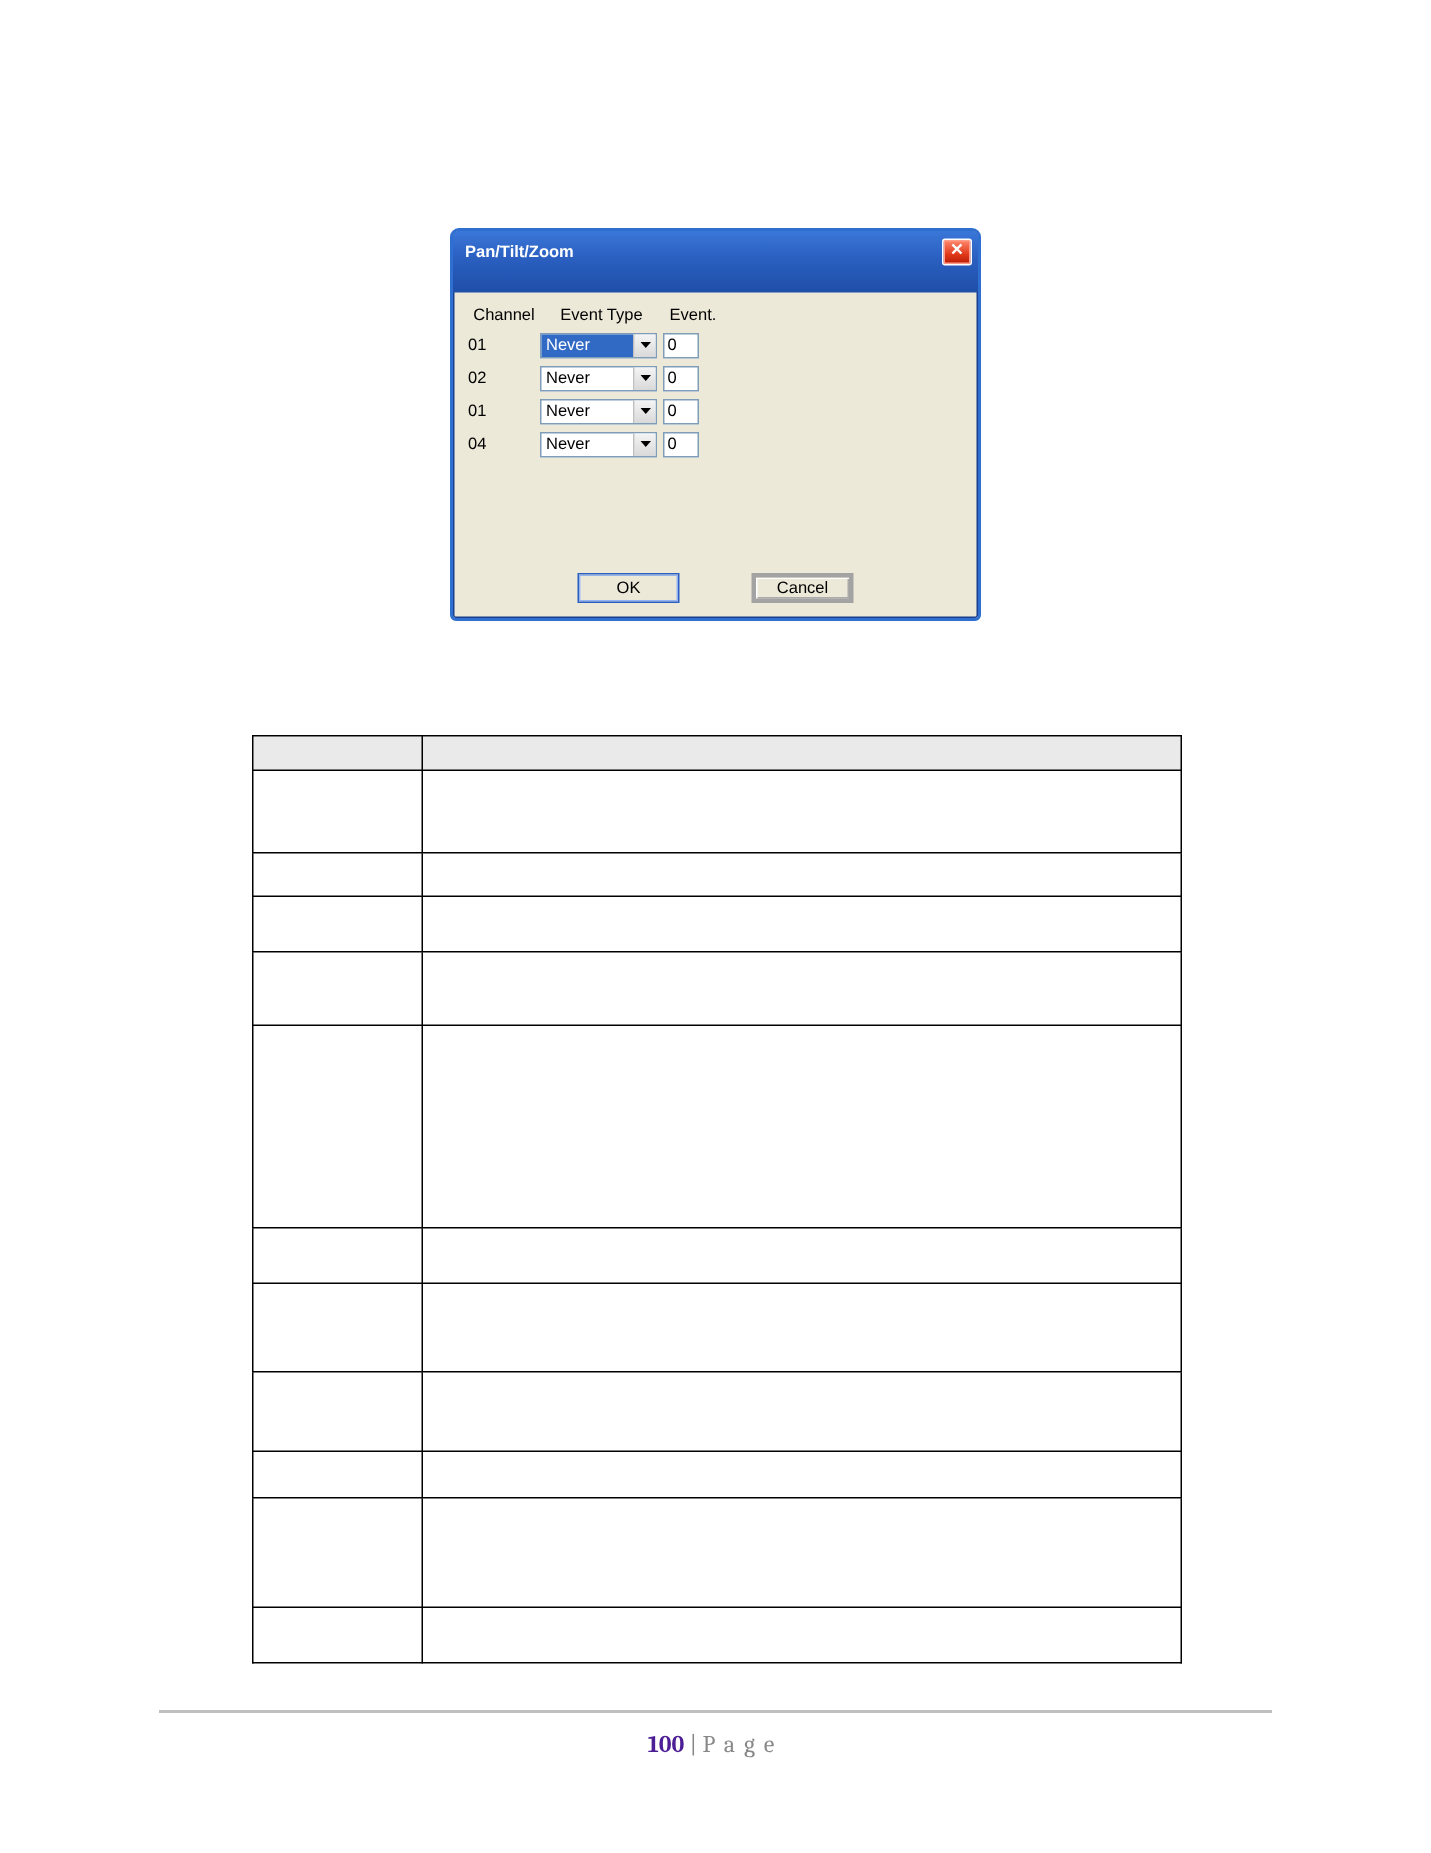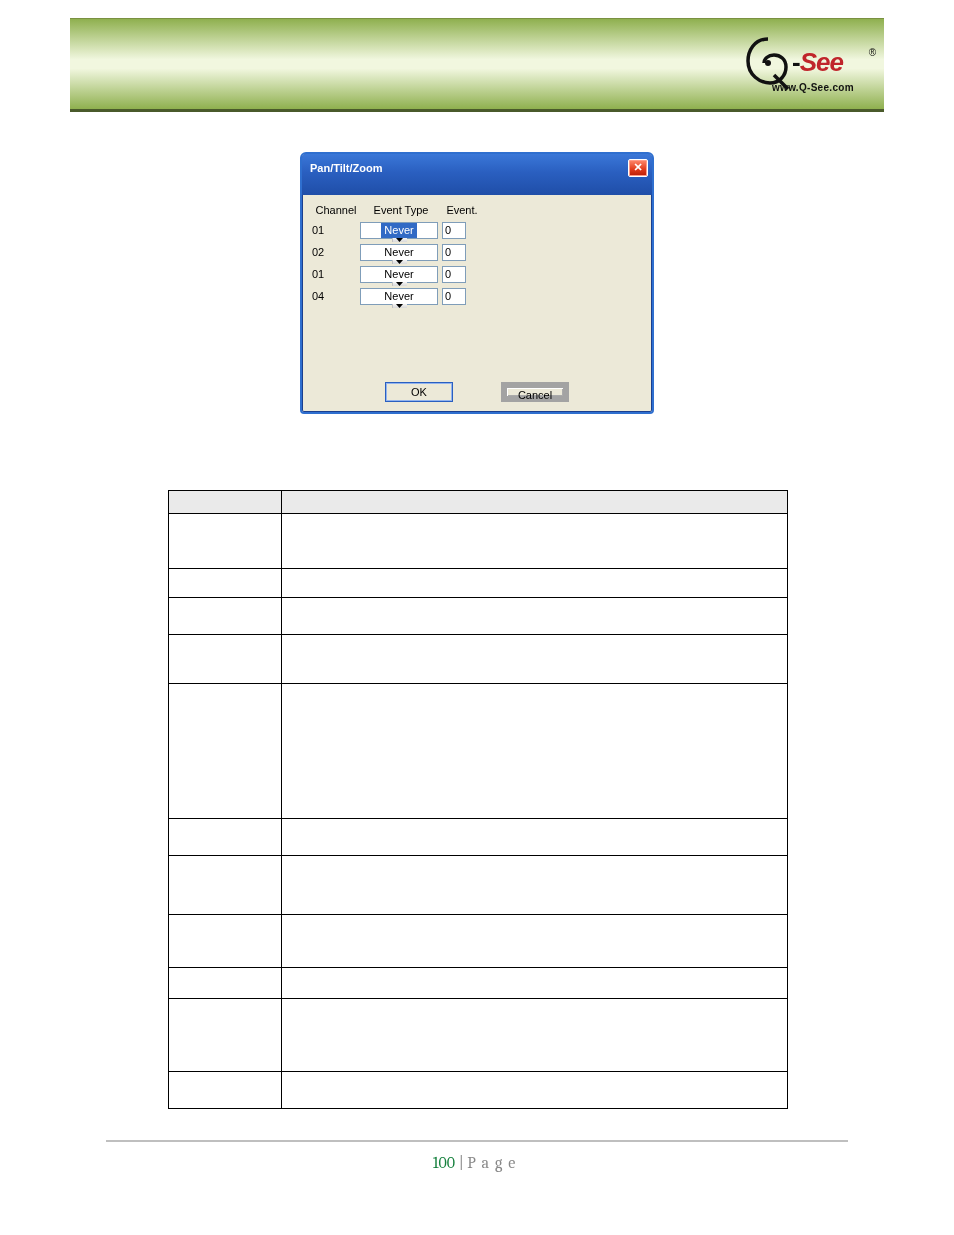--- a/index.html
+++ b/index.html
@@ -116,21 +116,20 @@
     padding-right: 8px;
   }
   .combo {
     display: flex;
     align-items: center;
     width: 78px; height: 17px;
     border: 1px solid #7f9db9;
     background: #fff;
     box-sizing: border-box;
     margin-right: 4px;
-    flex-direction: column;
   }
   .combo.selected .combo-val {
     background: #316ac5;
     color: #fff;
   }
   .combo-val {
     flex: 1;
     padding: 0 3px;
     font-size: 11px;
     line-height: 15px;
@@ -158,21 +157,21 @@
     position: absolute;
     bottom: 10px; left: 0; right: 0;
     display: flex;
     justify-content: center;
     gap: 48px;
   }
   .winbtn {
     width: 68px; height: 20px;
     font-size: 11px;
     background: #ece9d8;
-    border: 6px solid #a3a3a3;
+    border: 3px solid #a3a3a3;
     box-shadow: 1px 1px 0 #fff inset, -1px -1px 0 #aaa inset;
     cursor: pointer;
   }
   .winbtn.default {
     border: 1px solid #2a5fc0;
     box-shadow: 0 0 0 1px #93b4ee inset, 1px 1px 0 #fff inset;
   }
 
   
   .docTable {
@@ -202,40 +201,28 @@
     border-top: 2px solid #bfbfbf;
   }
   .footer {
     position: absolute;
     top: 1154px; left: 0; right: 0;
     text-align: center;
     font-family: Cambria, Georgia, serif;
     font-size: 16px;
     color: #888;
   }
-  .footer .pagenum { color: #15803d; font-weight: normal; }
+  .footer .pagenum { color: #4c1d95; font-weight: bold; }
   .footer .pagelabel { letter-spacing: 6px; margin-top: 12px; }
 </style>
 </head>
 <body>
 
 <div class="page">
 
-  <div class="banner">
-    <div class="logo">
-      <svg width="48" height="60" style="position:absolute;left:0;top:6px;" viewBox="0 0 48 60">
-        <path class="logo-swirl" d="M24 6 C10 6 4 18 4 28 C4 42 16 50 26 50 C36 50 42 42 42 34 C42 26 36 22 30 22 C24 22 20 26 20 30"></path>
-        <path class="logo-swirl" d="M30 42 L44 56"></path>
-        <circle cx="24" cy="30" r="3" fill="#111"></circle>
-      </svg>
-      <span class="logo-text"><span class="logo-dash">-</span><span>See</span></span>
-      <span class="logo-reg">®</span>
-      <span class="logo-url">www.Q-See.com</span>
-    </div>
-  </div>
 
   <div class="dialog">
     <div class="titlebar">
       <span>Pan/Tilt/Zoom</span>
       <span class="closebtn">✕</span>
     </div>
     <div class="dlgbody">
       <div class="hdrrow">
         <span class="col-ch">Channel</span>
         <span class="col-et">Event Type</span>

